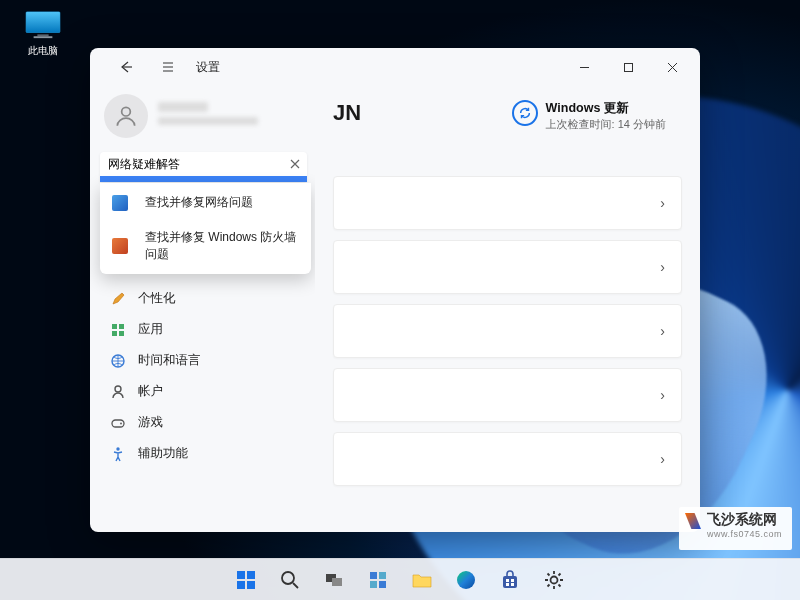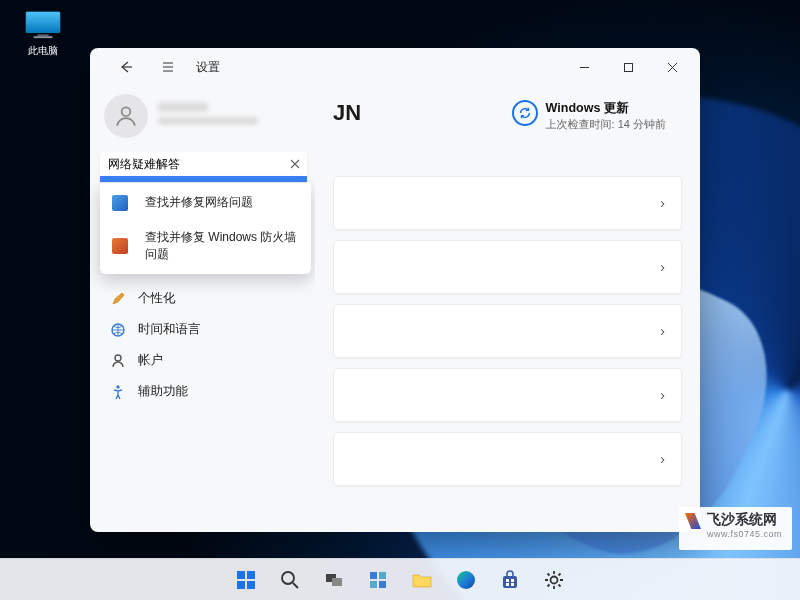--- a/index.html
+++ b/index.html
@@ -214,34 +214,54 @@
           <span class="nav-icon">
               <svg width="16" height="16" viewBox="0 0 16 16">
                 <path d="M3 13l2-5 7-6 2 2-6 7-5 2z" fill="#e8a030" stroke="#c07010" stroke-width="0.6"></path>
               </svg>
             </span>
           <span>个性化</span>
         </div>
         <div class="nav-item">
           <span class="nav-icon">
               <svg width="16" height="16" viewBox="0 0 16 16">
+                <rect x="2" y="2" width="5" height="5" fill="#4a6"></rect>
+                <rect x="9" y="2" width="5" height="5" fill="#4a6"></rect>
+                <rect x="2" y="9" width="5" height="5" fill="#4a6"></rect>
+                <rect x="9" y="9" width="5" height="5" fill="#4a6"></rect>
+              </svg>
+            </span>
+          <span>应用</span>
+        </div>
+        <div class="nav-item">
+          <span class="nav-icon">
+              <svg width="16" height="16" viewBox="0 0 16 16">
                 <circle cx="8" cy="8" r="6" fill="none" stroke="#3a7bd5" stroke-width="1.4"></circle>
                 <path d="M8 2v12M2 8h12M4 4c2 2 6 2 8 0M4 12c2-2 6-2 8 0" stroke="#3a7bd5" stroke-width="0.9" fill="none"></path>
               </svg>
             </span>
           <span>时间和语言</span>
         </div>
         <div class="nav-item">
           <span class="nav-icon">
               <svg width="16" height="16" viewBox="0 0 16 16">
                 <circle cx="8" cy="5" r="3" fill="none" stroke="#555" stroke-width="1.4"></circle>
                 <path d="M3 14c0-3 2.5-5 5-5s5 2 5 5" fill="none" stroke="#555" stroke-width="1.4"></path>
               </svg>
             </span>
           <span>帐户</span>
+        </div>
+        <div class="nav-item">
+          <span class="nav-icon">
+              <svg width="16" height="16" viewBox="0 0 16 16">
+                <rect x="2" y="5" width="12" height="7" rx="3.5" fill="none" stroke="#555" stroke-width="1.3"></rect>
+                <circle cx="11" cy="8.5" r="0.9" fill="#555"></circle>
+              </svg>
+            </span>
+          <span>游戏</span>
         </div>
         <div class="nav-item">
           <span class="nav-icon">
               <svg width="16" height="16" viewBox="0 0 16 16">
                 <circle cx="8" cy="3" r="1.7" fill="#3a7bd5"></circle>
                 <path d="M4 6l4 1 4-1M8 7v4l-2 4M8 11l2 4" stroke="#3a7bd5" stroke-width="1.4" fill="none"></path>
               </svg>
             </span>
           <span>辅助功能</span>
         </div>

